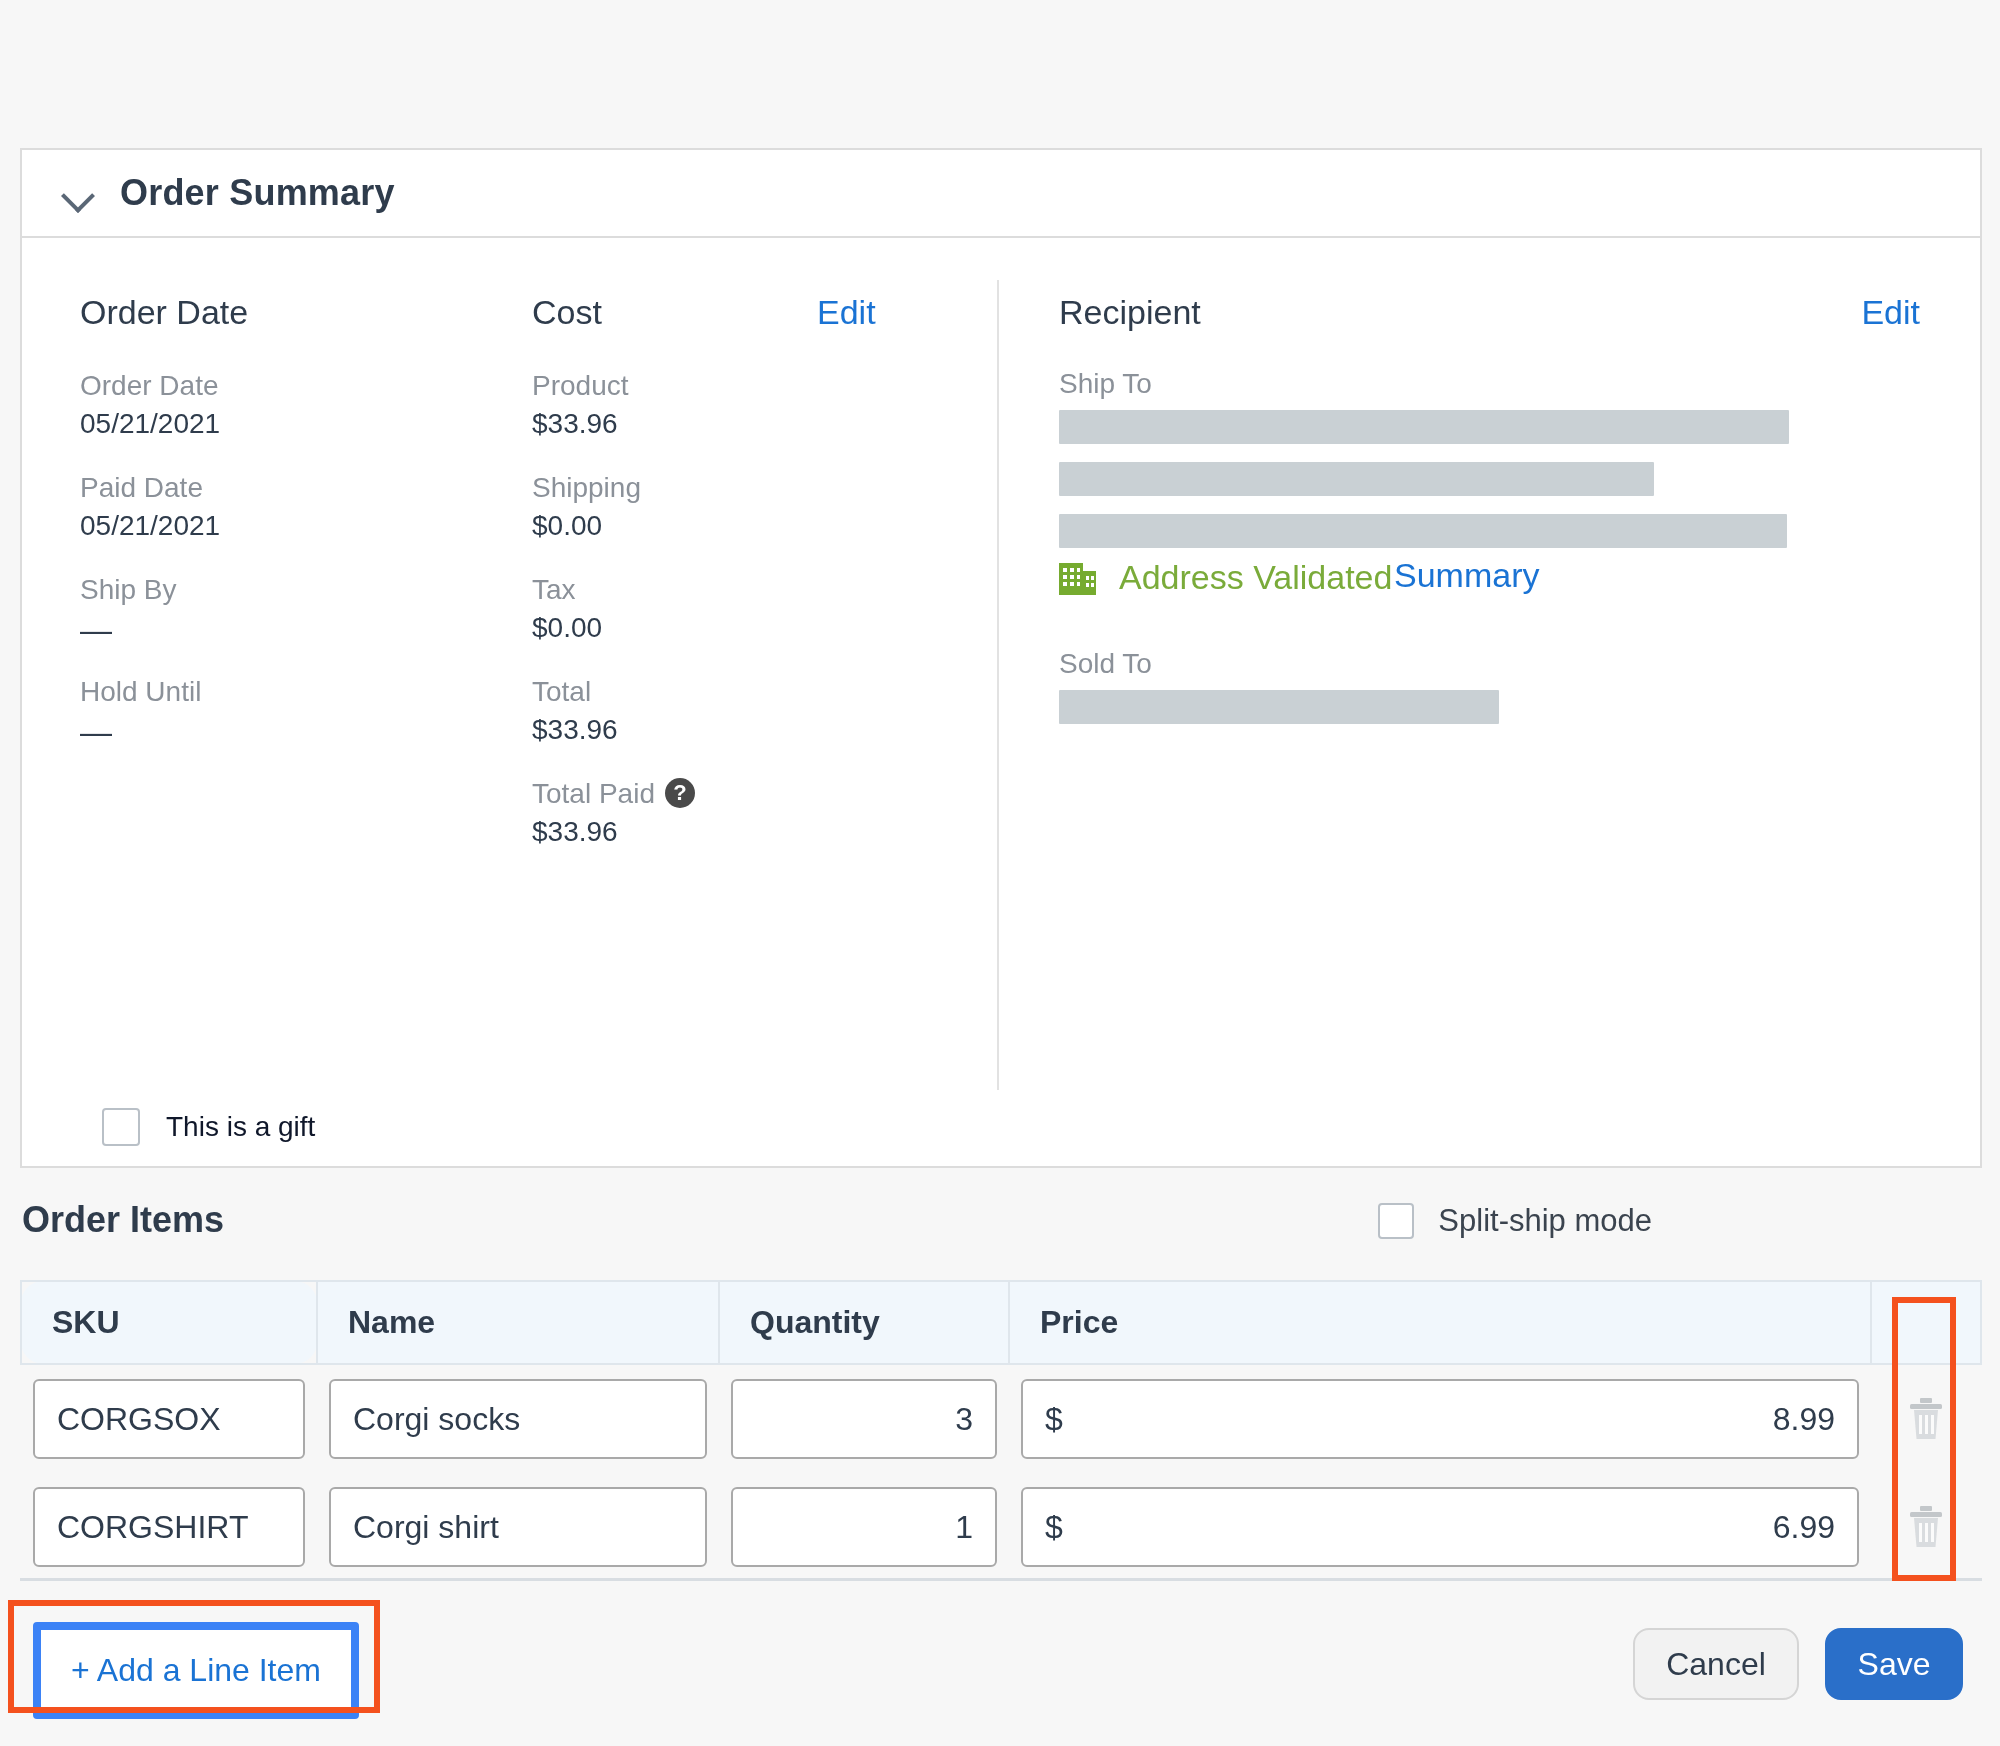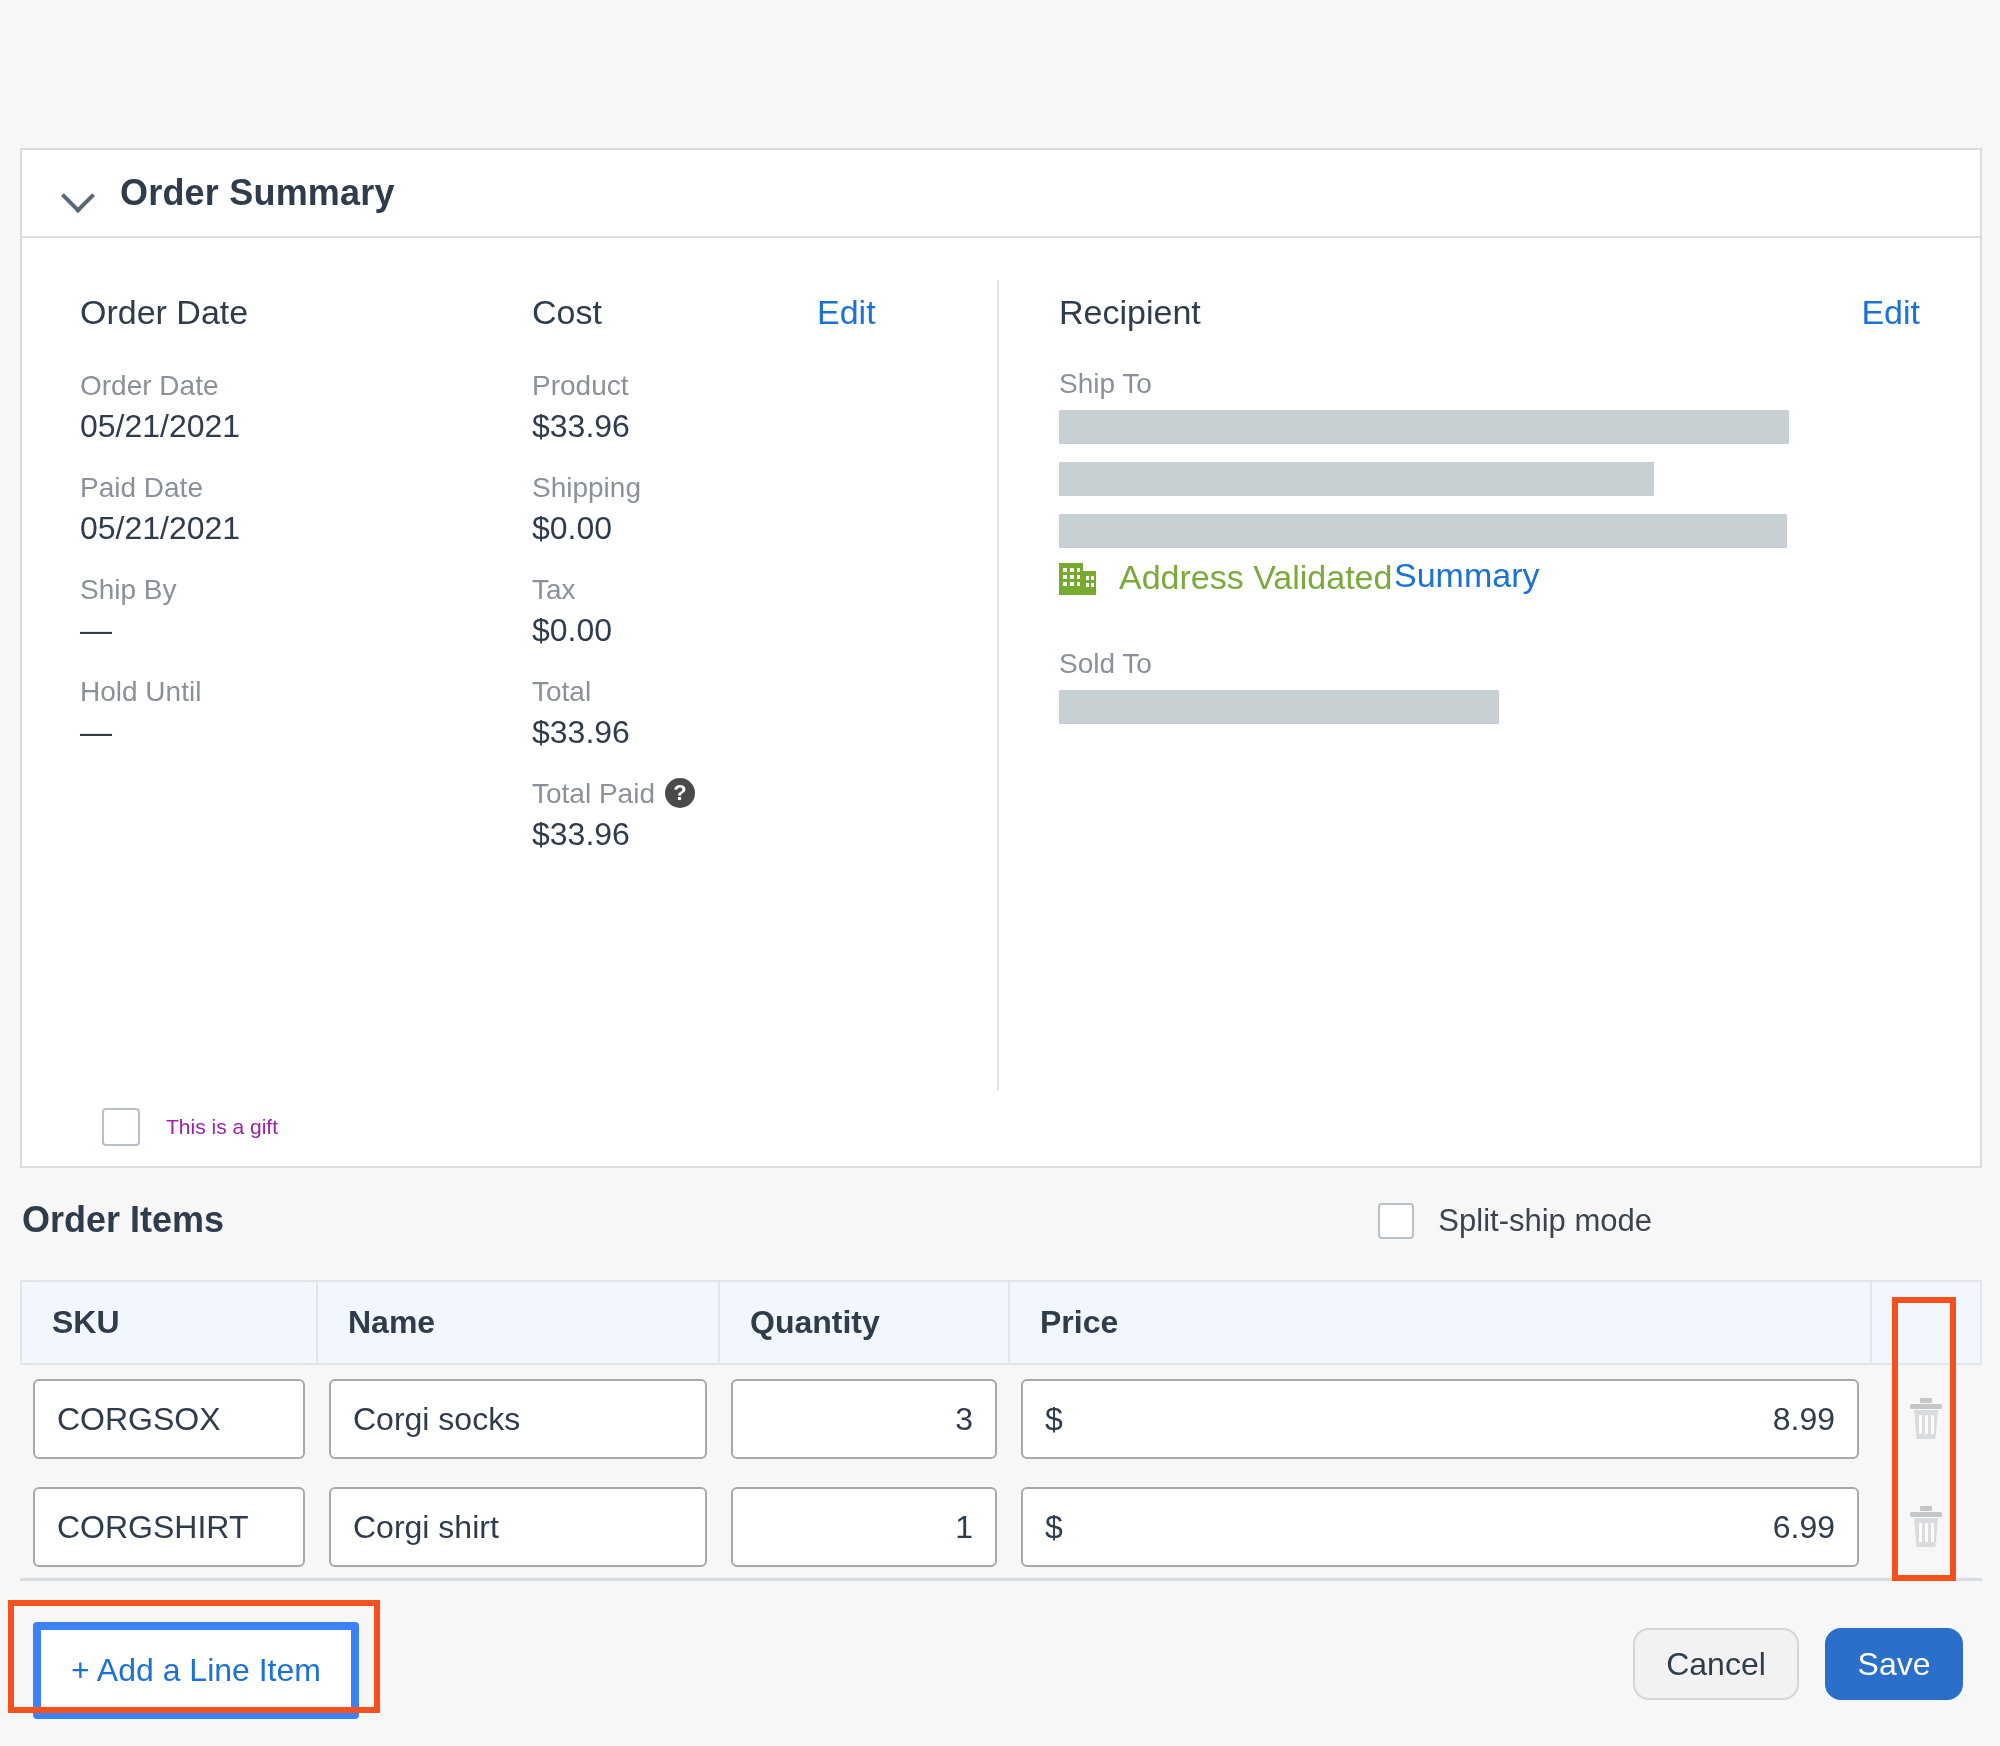--- a/index.html
+++ b/index.html
@@ -62,40 +62,40 @@
   .card-title { font-size: 36px; font-weight: bold; color: #2f3c4c; letter-spacing: .2px; }
 
   .card-body { position: relative; height: 928px; }
 
   .col-left  { position: absolute; left: 0; top: 0; width: 975px; height: 100%; }
   .col-right { position: absolute; left: 975px; top: 42px; width: 985px; height: 810px;
                border-left: 2px solid #e2e2e2; }
 
   .sect-title { font-size: 34px; color: #2f3c4c; }
   .field-label { font-size: 28px; color: #8b9199; margin-bottom: 6px; }
-  .field-value { font-size: 32px; color: #2f3c4c; }
+  .field-value { font-size: 28px; color: #2f3c4c; }
   .dash { font-size: 32px; color: #2f3c4c; }
 
   .link { color: #1a73d4; font-size: 34px; cursor: pointer; }
 
   .lblock { position: absolute; }
 
   
   .cx-date { left: 58px; }
   .cx-cost { left: 510px; }
 
   .edit-cost { position: absolute; left: 795px; top: 55px; }
   .edit-recip { position: absolute; right: 62px; top: 13px; }
 
   .gift-row { position: absolute; left: 80px; top: 870px; display: flex; align-items: center; }
   .cbox {
     width: 38px; height: 38px; background: #fff;
     border: 2px solid #b9c0c7; border-radius: 4px;
   }
-  .gift-label { font-size: 21px; color: #a21caf; margin-left: 26px; }
+  .gift-label { font-size: 28px; color: #0f172a; margin-left: 26px; }
 
   
   .redact { background: #c9d0d4; height: 34px; border-radius: 1px; }
 
   .addr-valid { position: absolute; left: 60px; top: 278px; display: flex; align-items: flex-end; }
   .bldg-icon { width: 38px; height: 36px; position: relative; margin-right: 22px; }
   .addr-text { color: #7aab3a; font-size: 34px; }
   .revert { position: absolute; left: 395px; top: 276px; }
 
   

